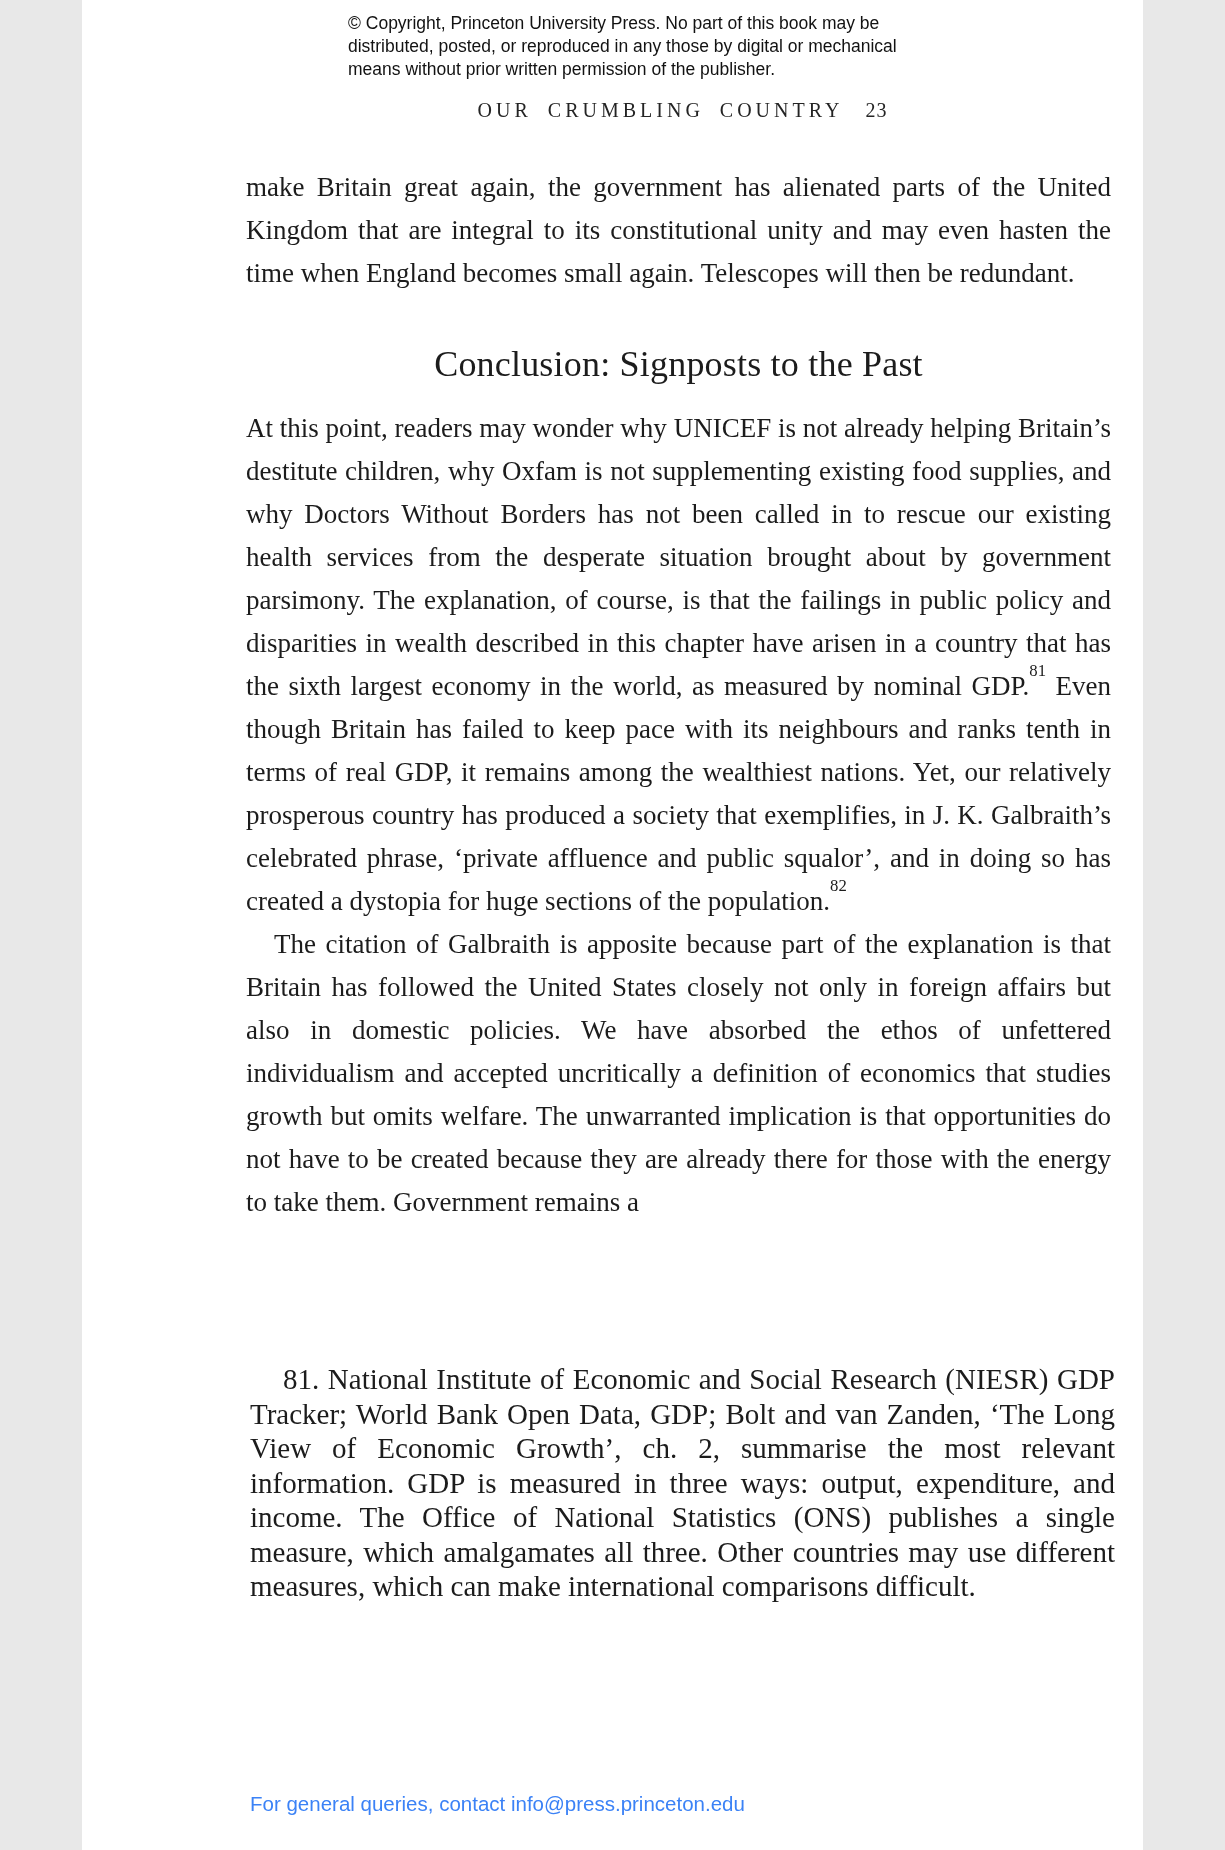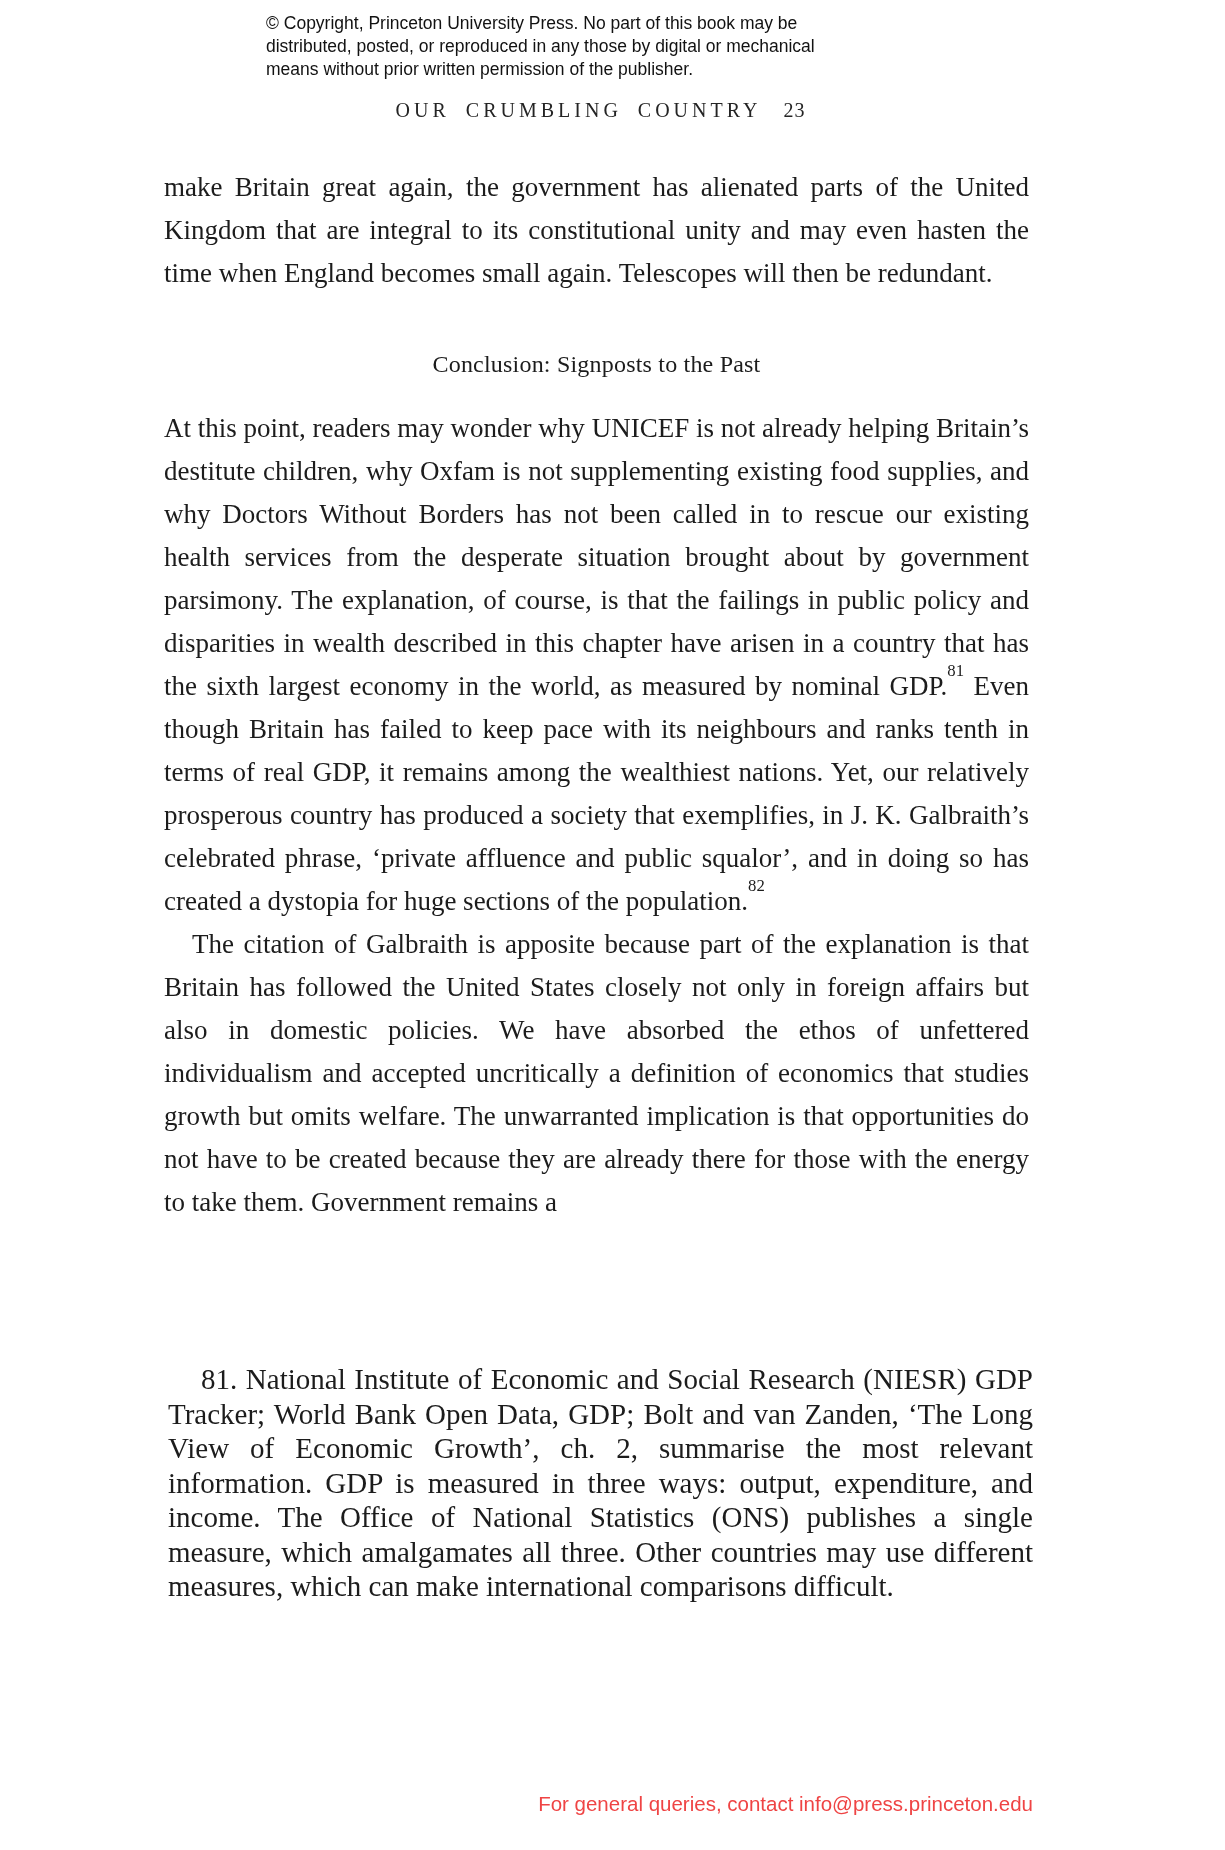--- a/index.html
+++ b/index.html
@@ -1,18 +1,18 @@
 <!DOCTYPE html>
 <html><head>
 <meta charset="utf-8">
 <style>
   html, body { margin: 0; padding: 0; background: #e8e8e8; }
   .page {
     position: relative;
-    width: 1225px;
+    width: 1061px;
     height: 1850px;
     background: #ffffff;
     margin: 0 auto;
     overflow: hidden;
     font-family: "Liberation Serif", serif;
     color: #1c1c1c;
   }
   .copyright {
     position: absolute;
     left: 266px;
@@ -45,21 +45,21 @@
     top: 166px;
     width: 865px;
     font-size: 27px;
     line-height: 43px;
     text-align: justify;
   }
   .content p { margin: 0; }
   .content p.indent { text-indent: 28px; }
   .section-heading {
     font-weight: normal;
-    font-size: 24px;
+    font-size: 36px;
     line-height: 38px;
     text-align: center;
     margin: 50px 0 24px 0;
     letter-spacing: 0.2px;
   }
   .fnref {
     font-size: 0.62em;
     position: relative;
     top: -0.55em;
     line-height: 0;
@@ -72,24 +72,24 @@
     font-size: 29px;
     line-height: 34.5px;
     text-align: justify;
   }
   .footnotes p { margin: 0; text-indent: 33px; }
   .page-footer {
     position: absolute;
     left: 168px;
     top: 1792px;
     width: 865px;
-    text-align: right;
+    text-align: left;
     font-family: "Liberation Sans", sans-serif;
     font-size: 20.5px;
-    color: #ef4444;
+    color: #3b82f6;
   }
 </style>
 </head>
 <body>
 
 <div class="page">
 
   <div class="copyright">
     <span class="cline">© Copyright, Princeton University Press. No part of this book may be</span>
     <span class="cline">distributed, posted, or reproduced in any those by digital or mechanical</span>

